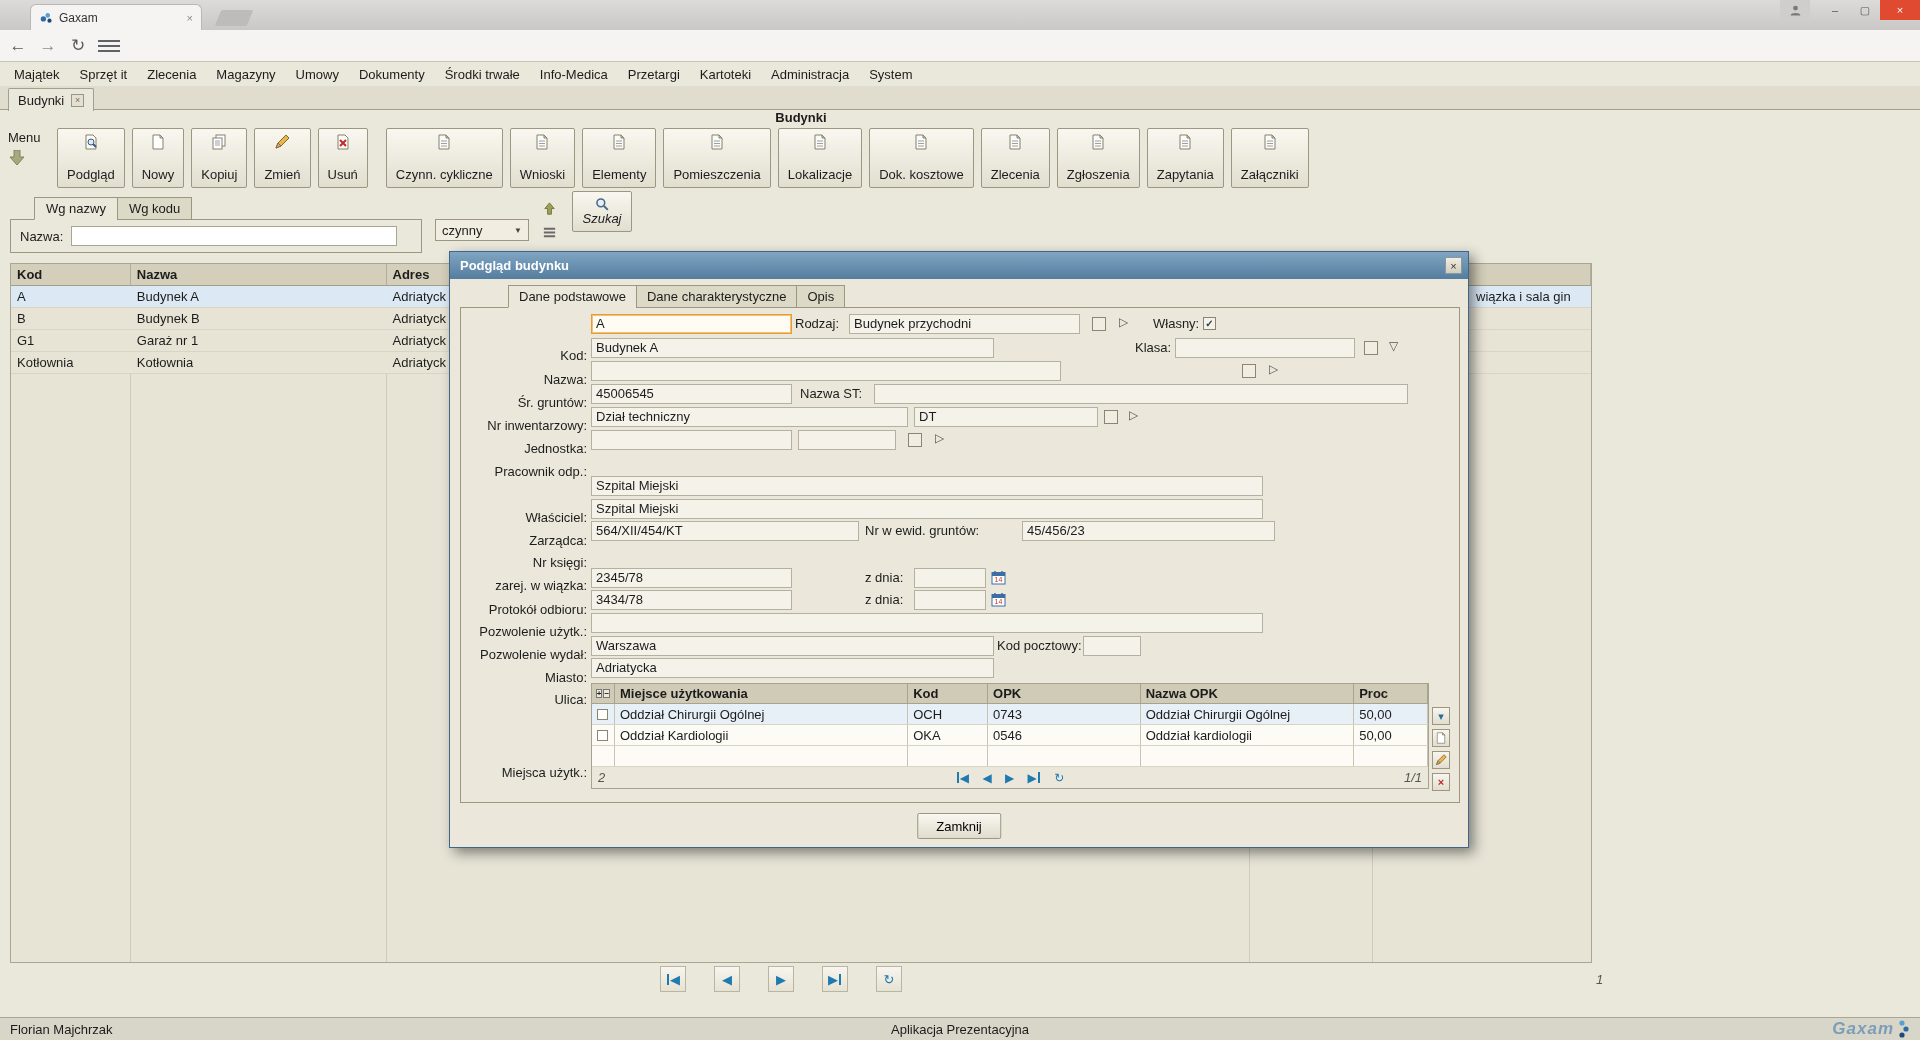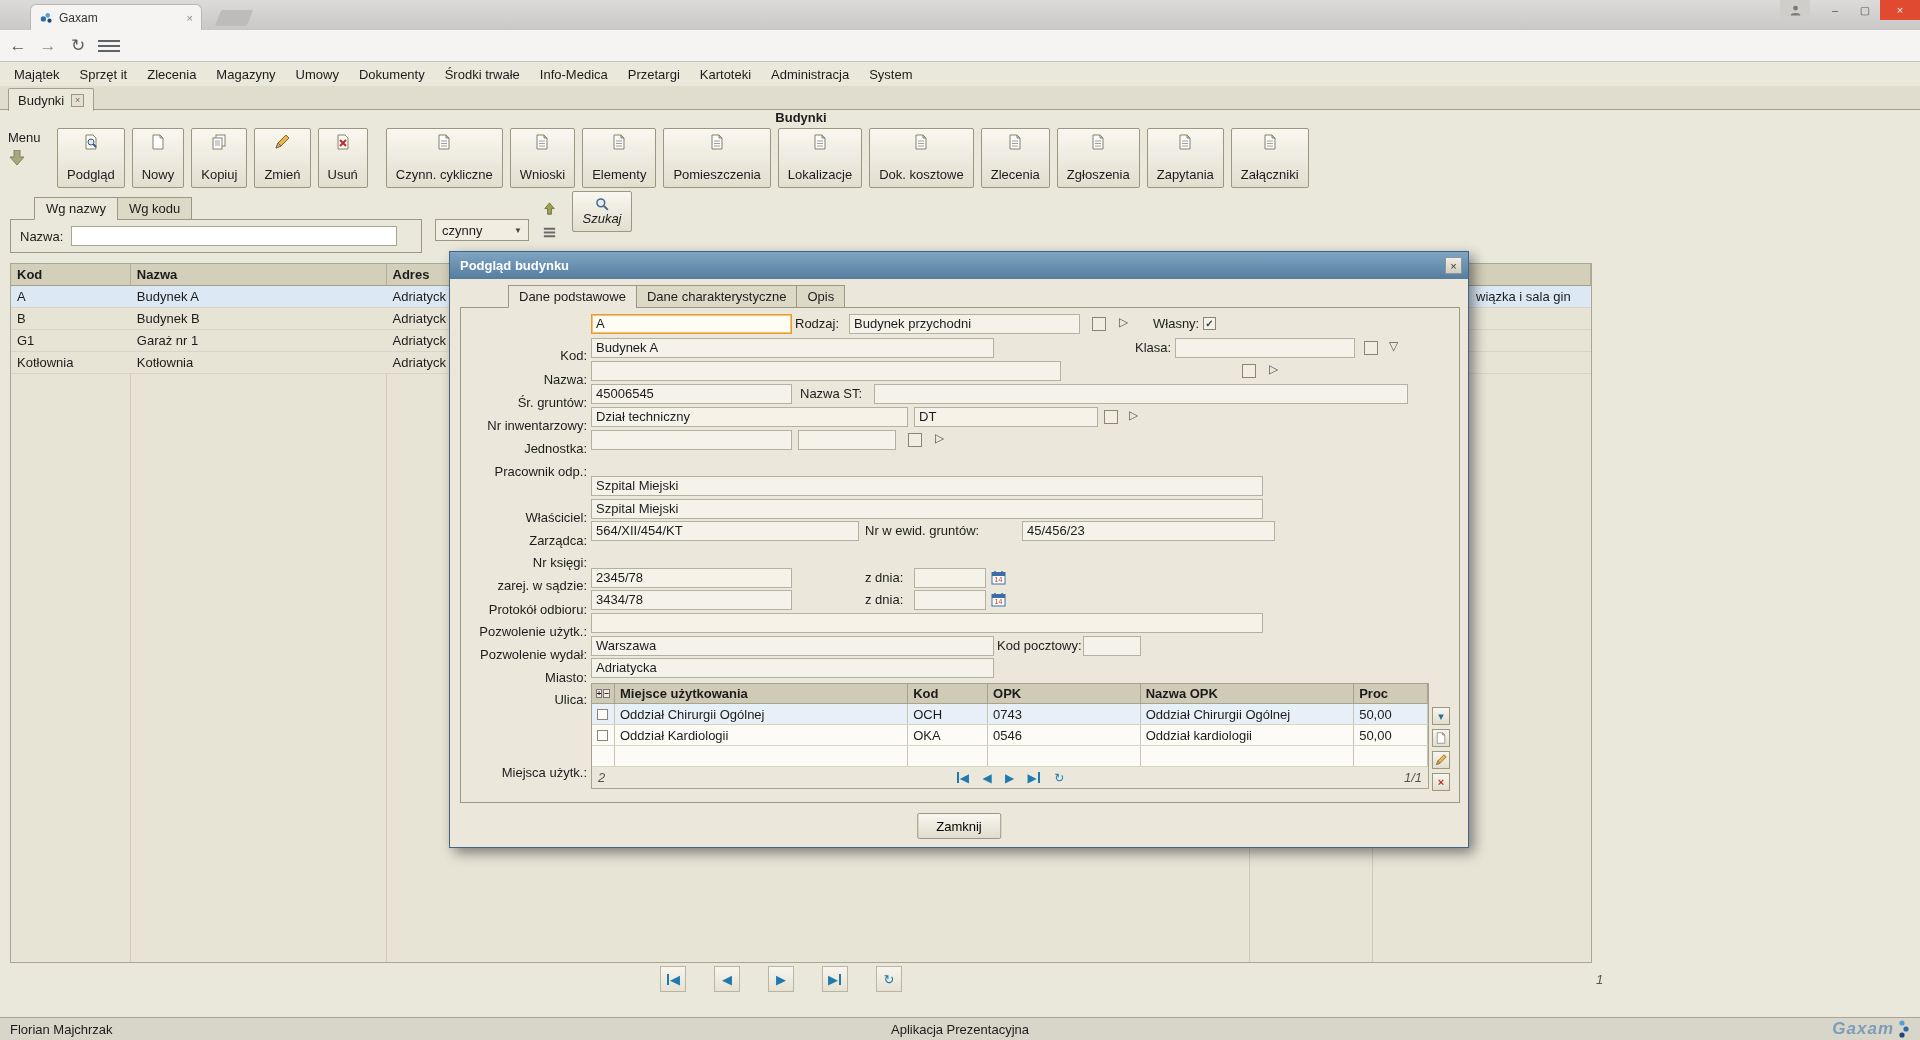--- a/index.html
+++ b/index.html
@@ -574,21 +574,21 @@
       </div>
 
       <div class="frow" style="top:213px">
         <span class="flabel">Nr księgi:</span>
         <span class="fld" style="left:130px;width:268px">564/XII/454/KT</span>
         <span class="ilabel" style="left:404px">Nr w ewid. gruntów:</span>
         <span class="fld" style="left:561px;width:253px">45/456/23</span>
       </div>
 
       <div class="frow" style="top:236px">
-        <span class="flabel">zarej. w sądzie:</span>
+        <span class="flabel">zarej. w wiązka:</span>
       </div>
 
       <div class="frow" style="top:260px">
         <span class="flabel">Protokół odbioru:</span>
         <span class="fld" style="left:130px;width:201px">2345/78</span>
         <span class="ilabel" style="left:404px">z dnia:</span>
         <span class="fld" style="left:453px;width:72px"></span>
         <svg class="cal" style="left:530px" width="15" height="15">
             <use href="#i-cal"></use>
           </svg>

